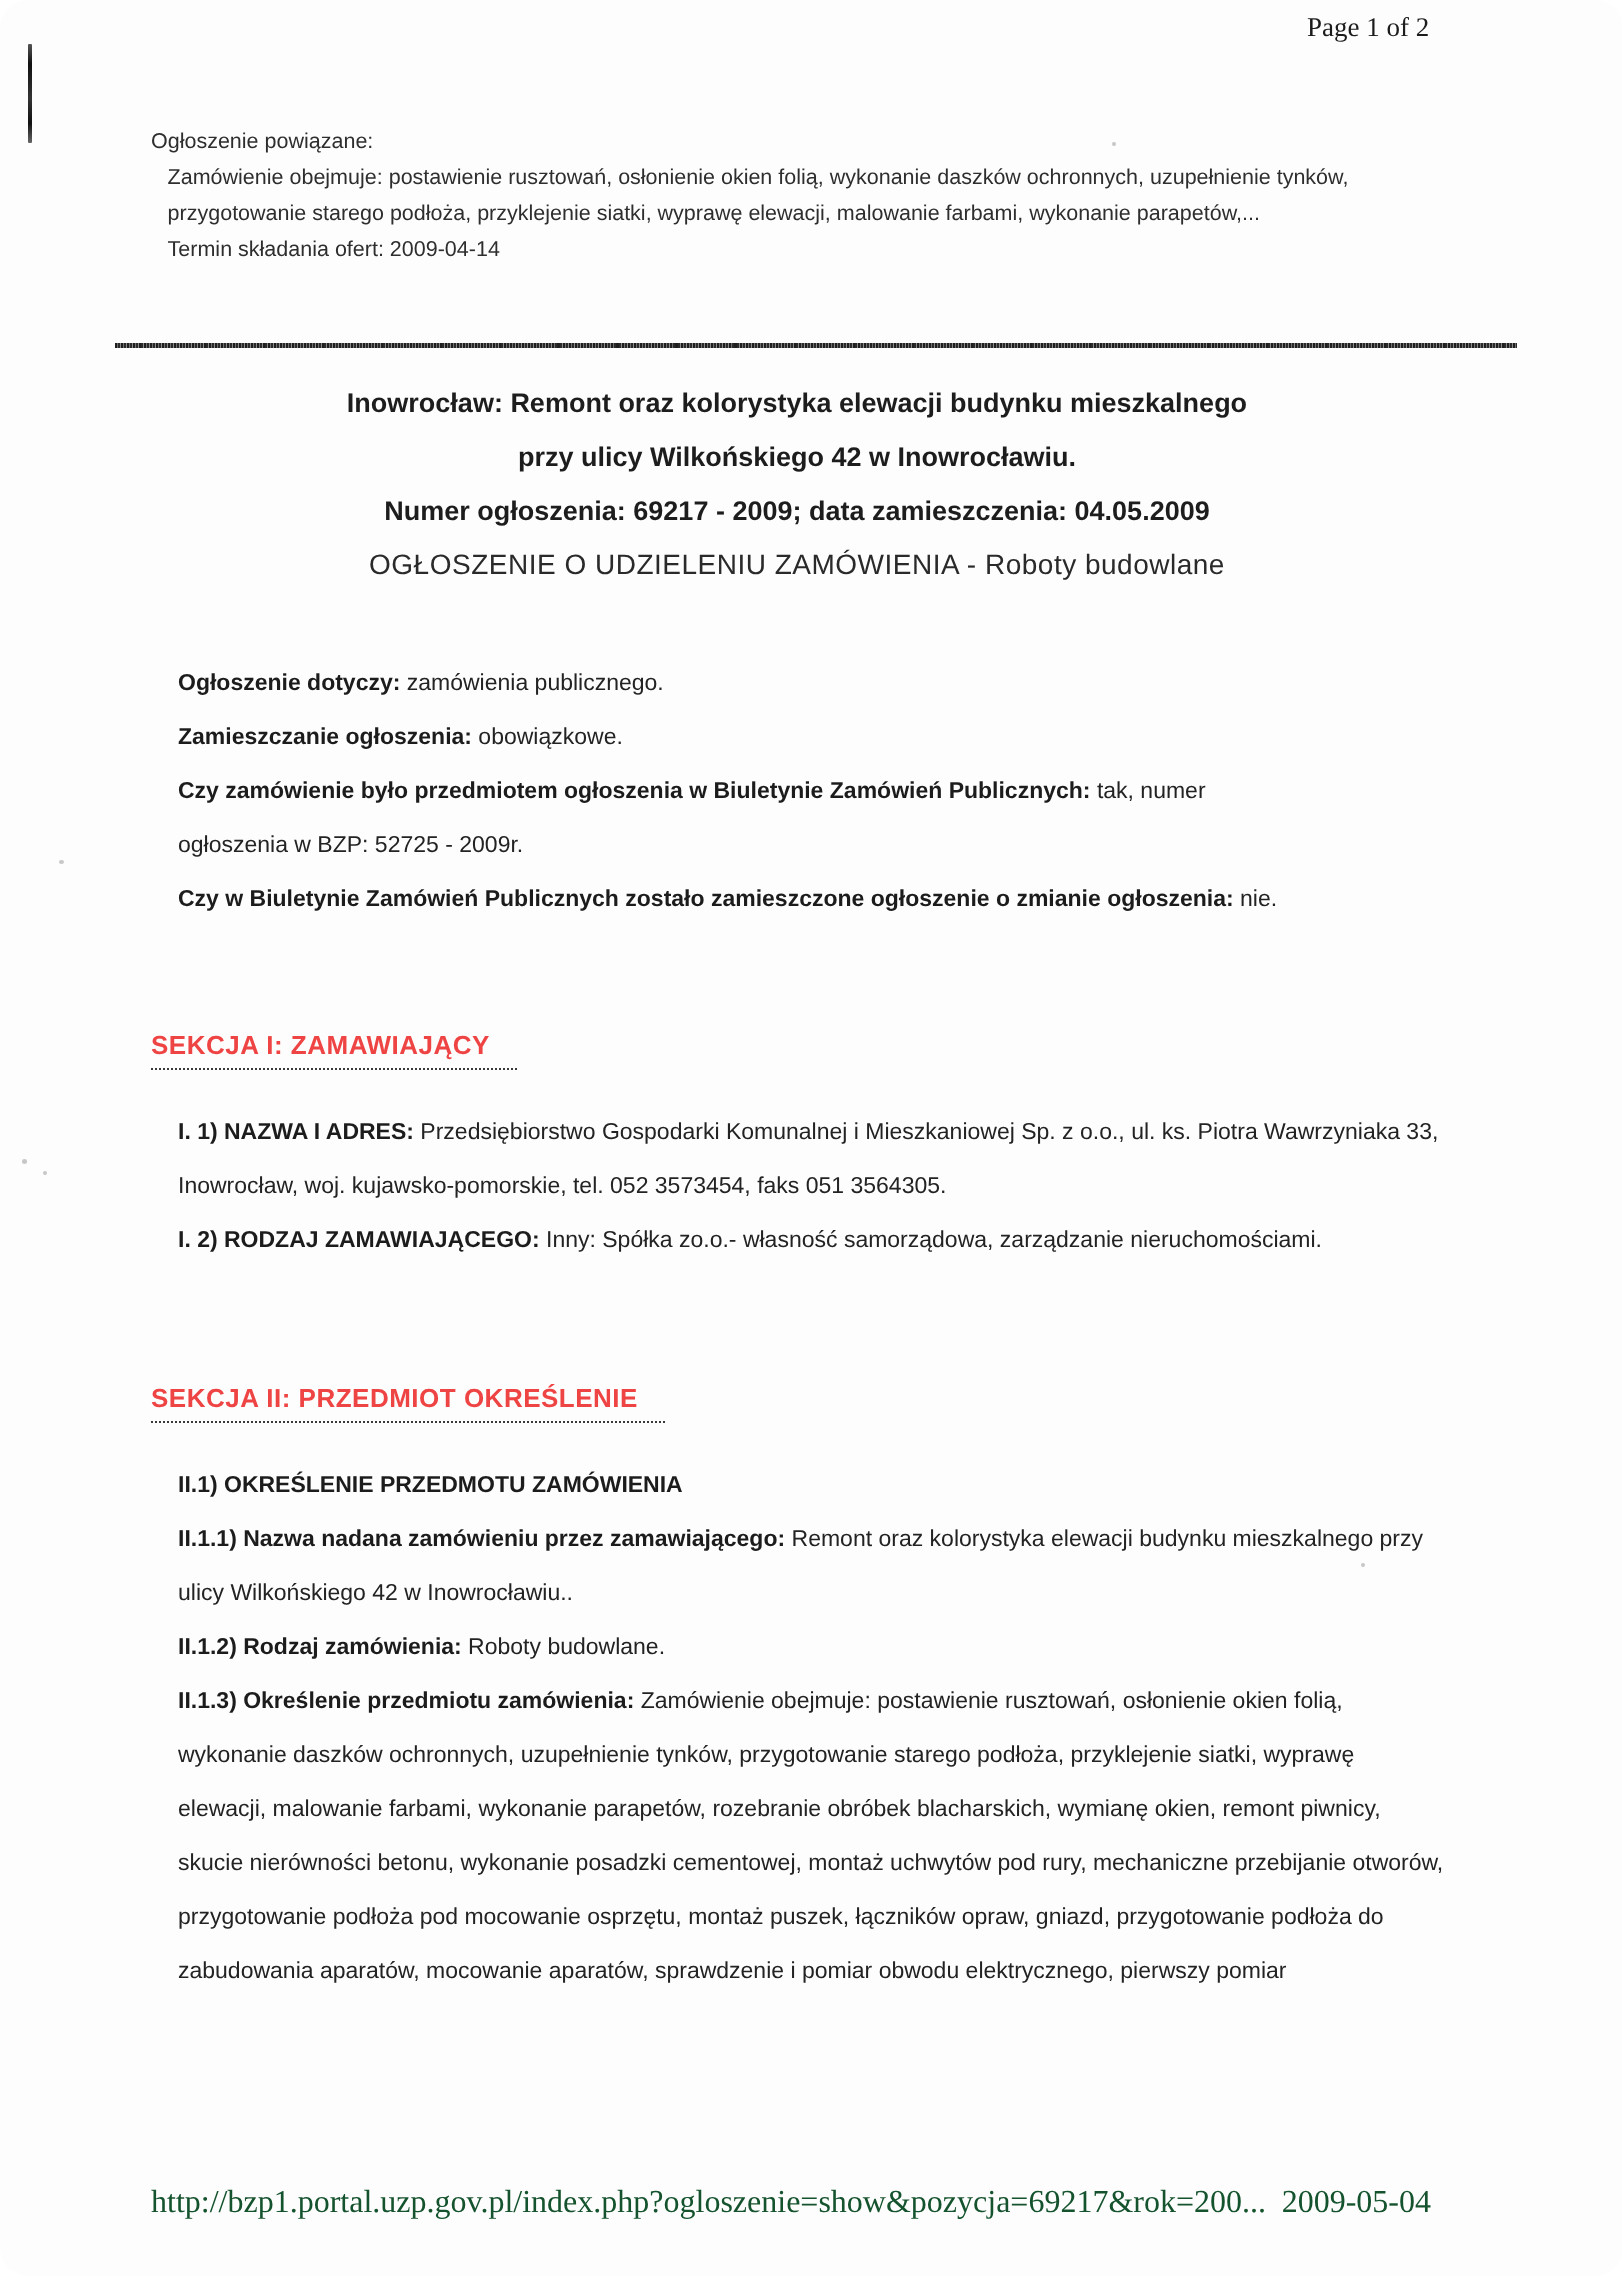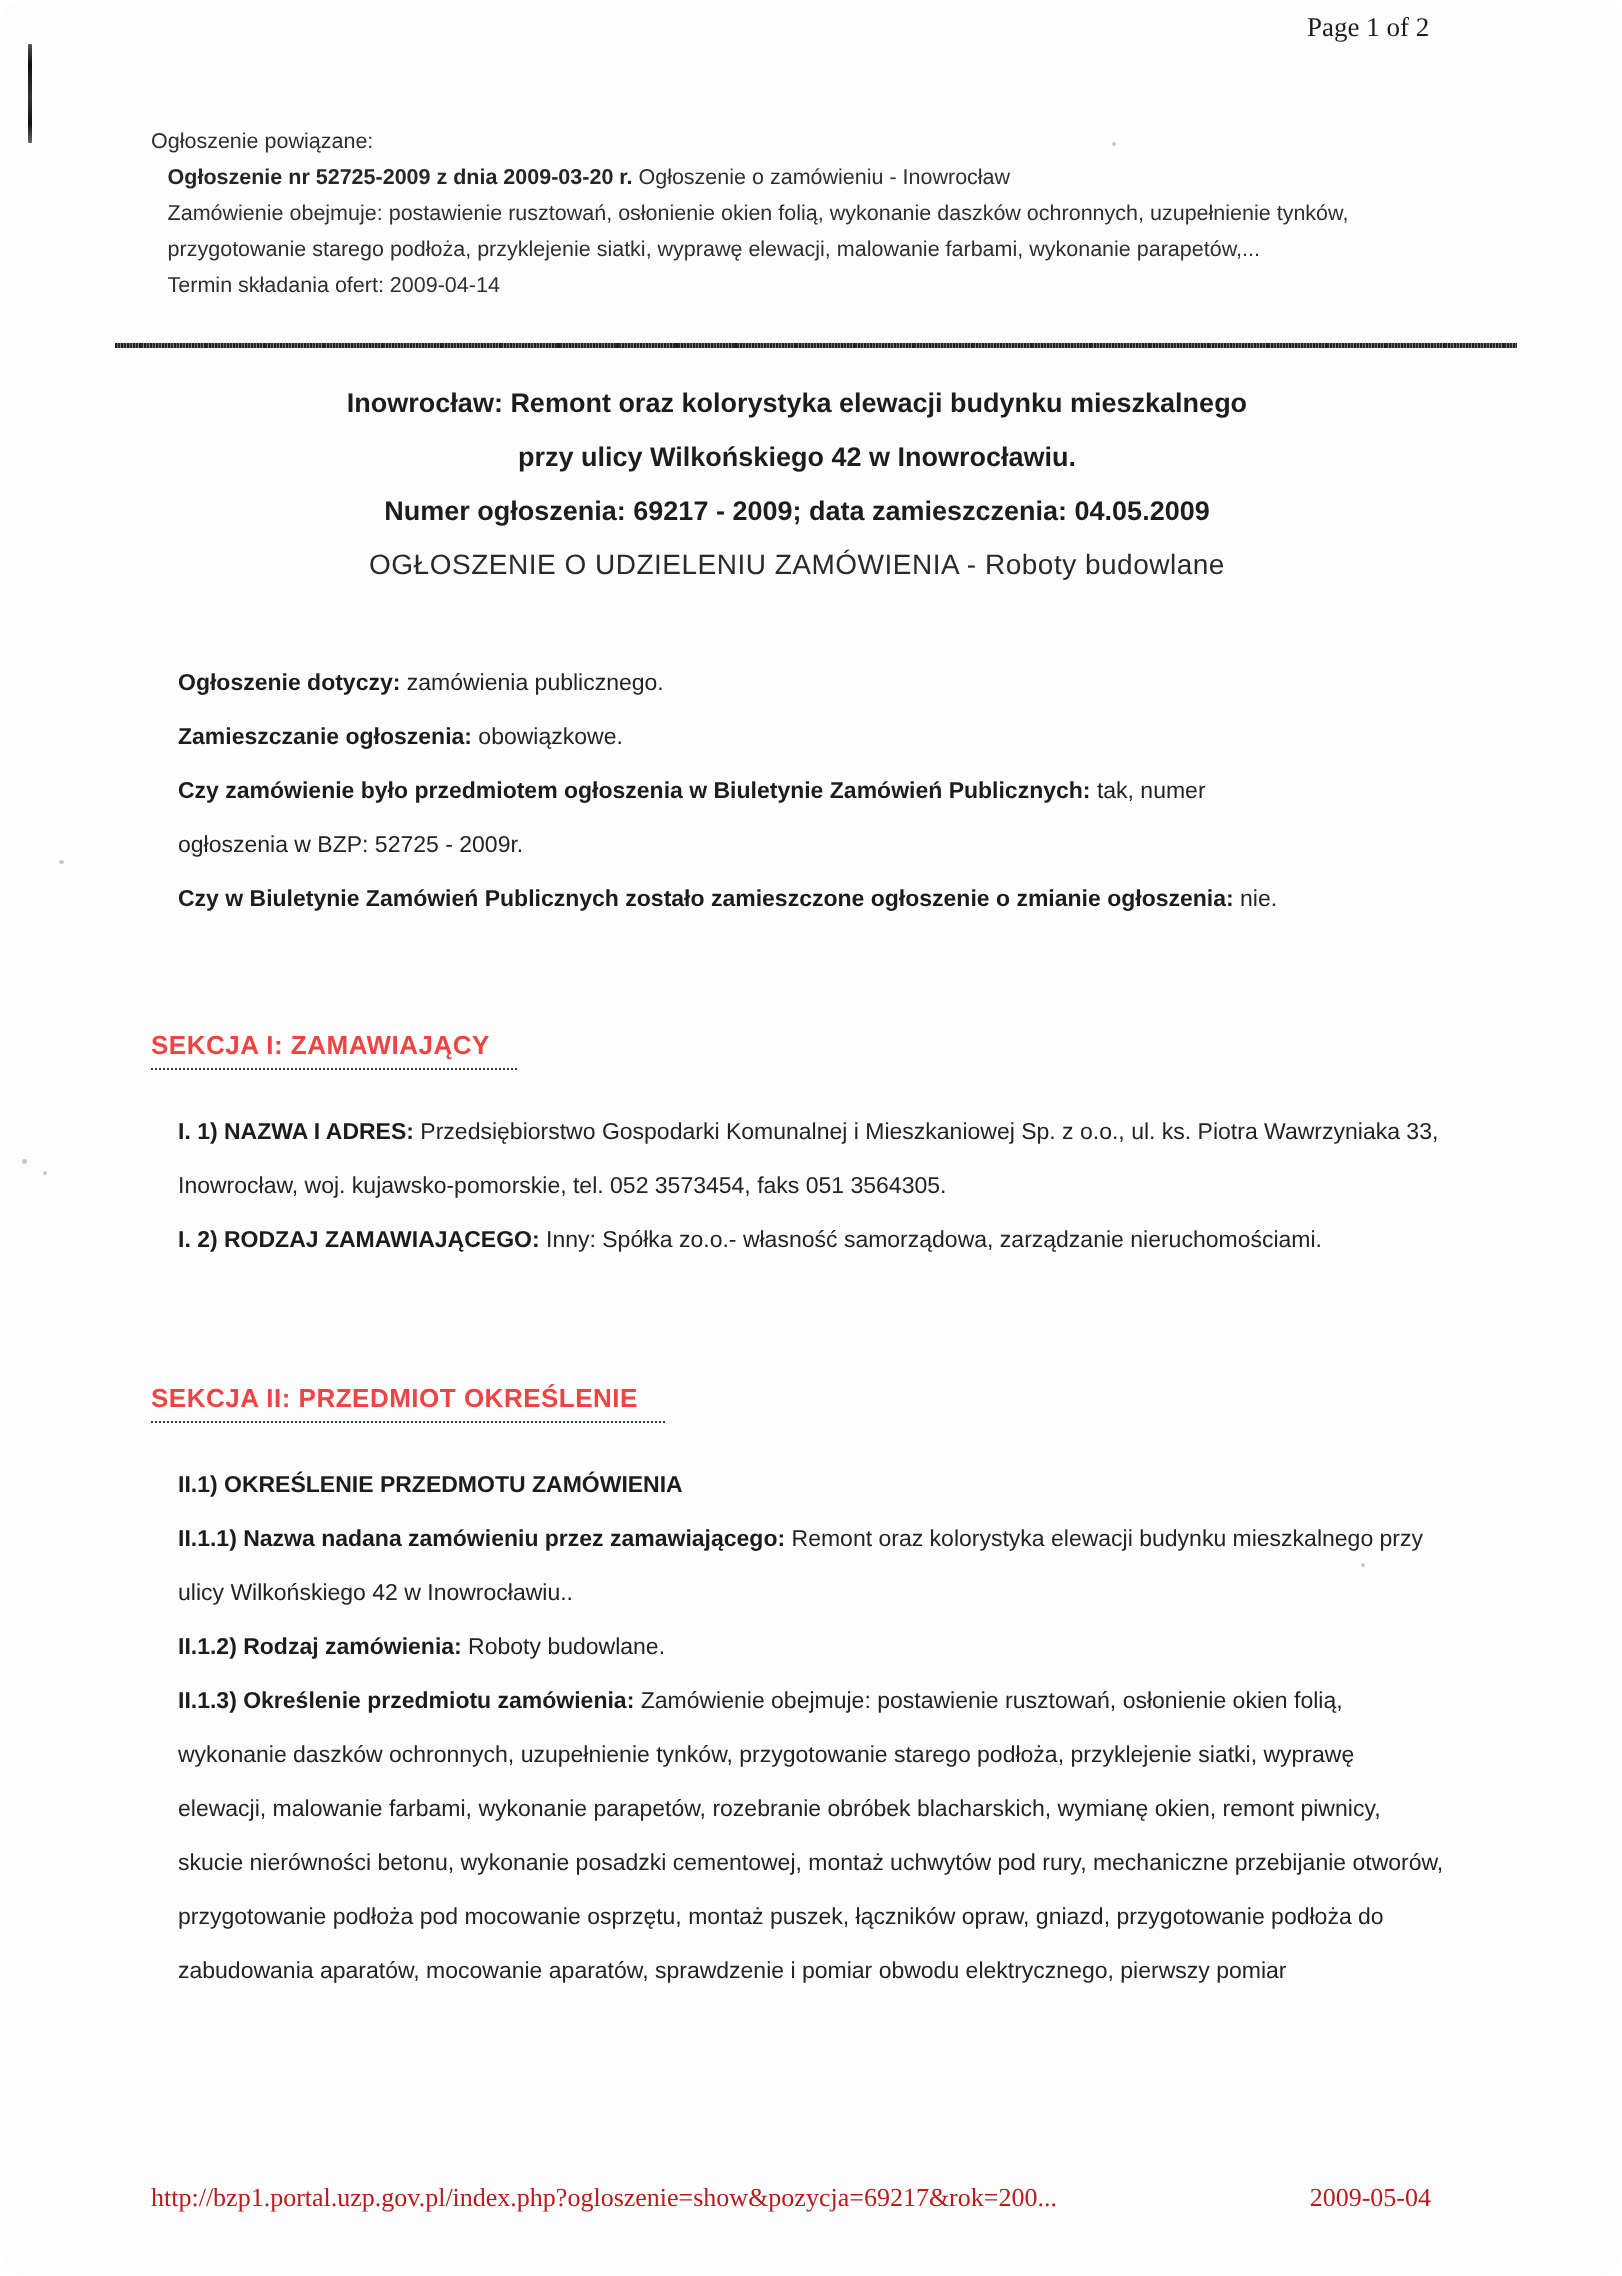--- a/index.html
+++ b/index.html
@@ -107,45 +107,42 @@
   .sec2-body { top: 1457px; }
   .subheading { font-weight: bold; color: #1c1c1c; }
 
   .footer {
     position: absolute;
     left: 151px; top: 2183px;
     width: 1280px;
     display: flex;
     justify-content: space-between;
     font-family: "Liberation Serif", serif;
-    font-size: 26px;
-    color: #b91c1c;
+    font-size: 32px;
+    color: #14532d;
     white-space: nowrap;
   }
 </style>
 </head>
 <body>
 
 <div class="page">
 
   <div class="scan-vline"></div>
   <div class="speck s1"></div>
   <div class="speck s2"></div>
   <div class="speck s3"></div>
   <div class="speck s4"></div>
   <div class="speck s5"></div>
 
   <div class="page-indicator">Page 1 of 2</div>
 
   <div class="related">
     <div>Ogłoszenie powiązane:</div>
     <div class="sub">
-      <div>
-        <span class="link-bold">Ogłoszenie nr 52725-2009 z dnia 2009-03-20 r.</span><span> Ogłoszenie o zamówieniu - Inowrocław</span>
-      </div>
       <div>Zamówienie obejmuje: postawienie rusztowań, osłonienie okien folią, wykonanie daszków ochronnych, uzupełnienie tynków, przygotowanie starego podłoża, przyklejenie siatki, wyprawę elewacji, malowanie farbami, wykonanie parapetów,...</div>
       <div>Termin składania ofert: 2009-04-14</div>
     </div>
   </div>
 
   <div class="divider"></div>
 
   <div class="doc-title">
     <div class="t-bold">Inowrocław: Remont oraz kolorystyka elewacji budynku mieszkalnego</div>
     <div class="t-bold">przy ulicy Wilkońskiego 42 w Inowrocławiu.</div>

